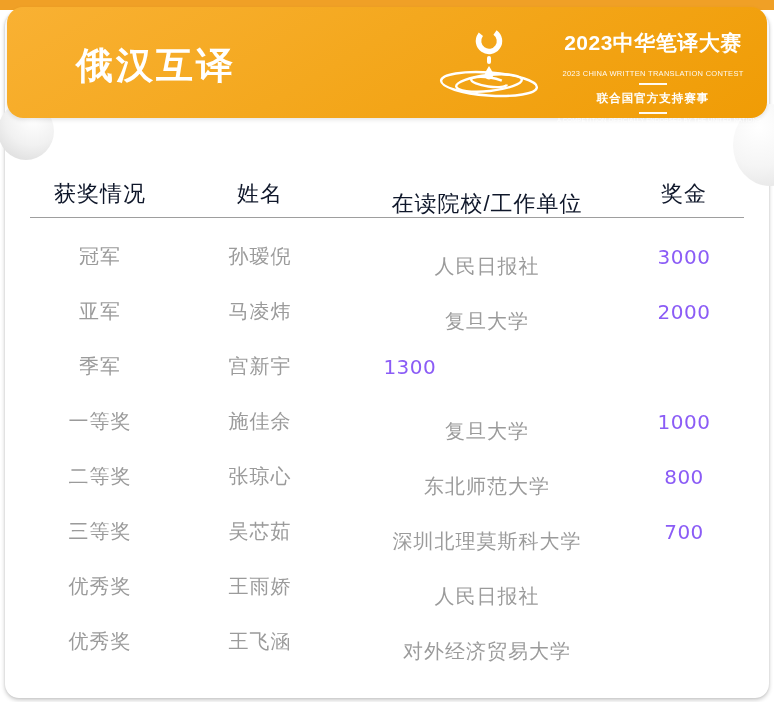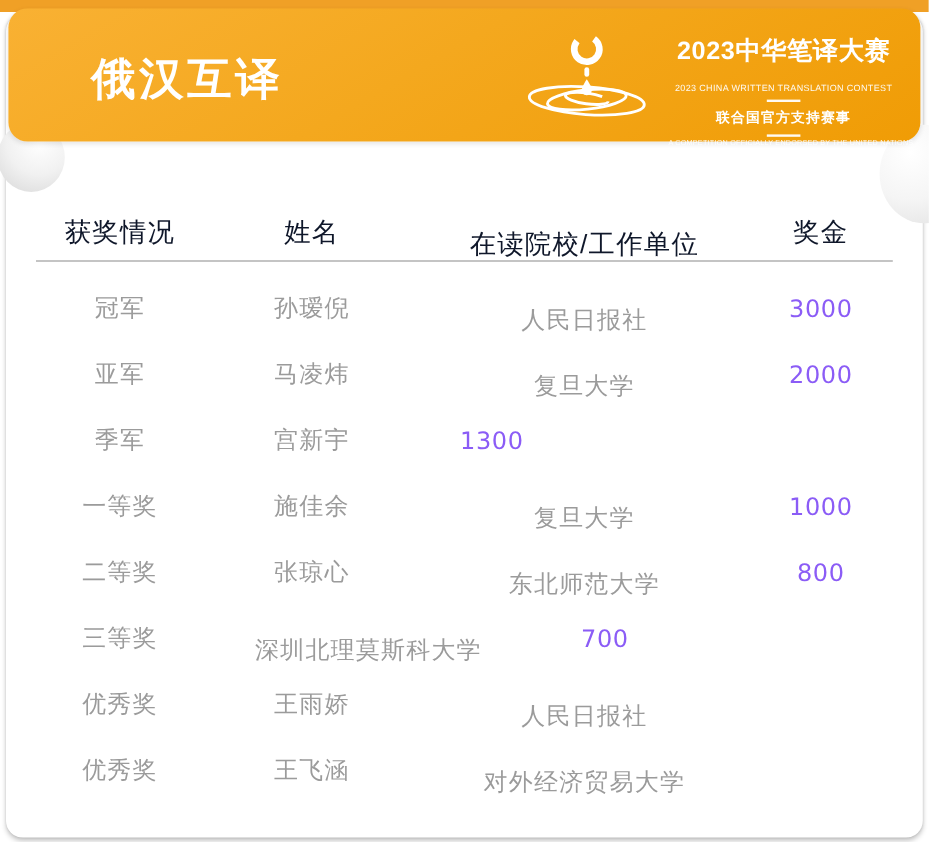--- a/index.html
+++ b/index.html
@@ -149,20 +149,21 @@
 
     <div class="trow">
       <div class="cell c1">二等奖</div>
       <div class="cell c2">张琼心</div>
       <div class="cell c3">东北师范大学</div>
       <div class="cell c4 prize">800</div>
     </div>
 
     <div class="trow">
       <div class="cell c1">三等奖</div>
+      <div class="cell c2">吴芯茹</div>
       <div class="cell c3">深圳北理莫斯科大学</div>
       <div class="cell c4 prize">700</div>
     </div>
 
     <div class="trow">
       <div class="cell c1">优秀奖</div>
       <div class="cell c2">王雨娇</div>
       <div class="cell c3">人民日报社</div>
       <div class="cell c4 prize"></div>
     </div>

